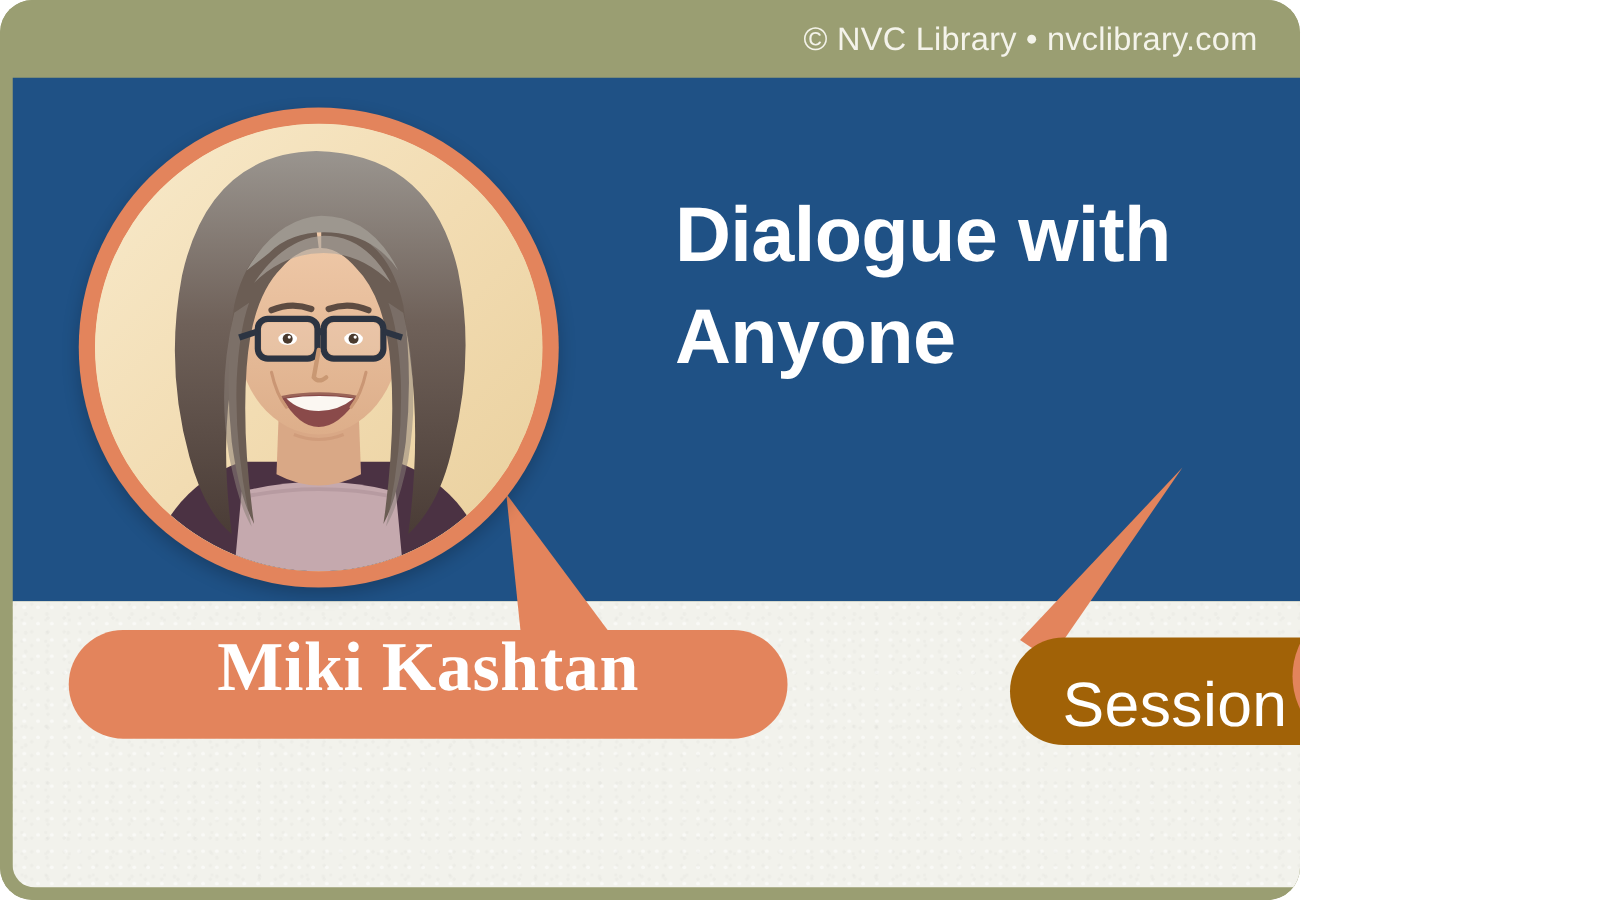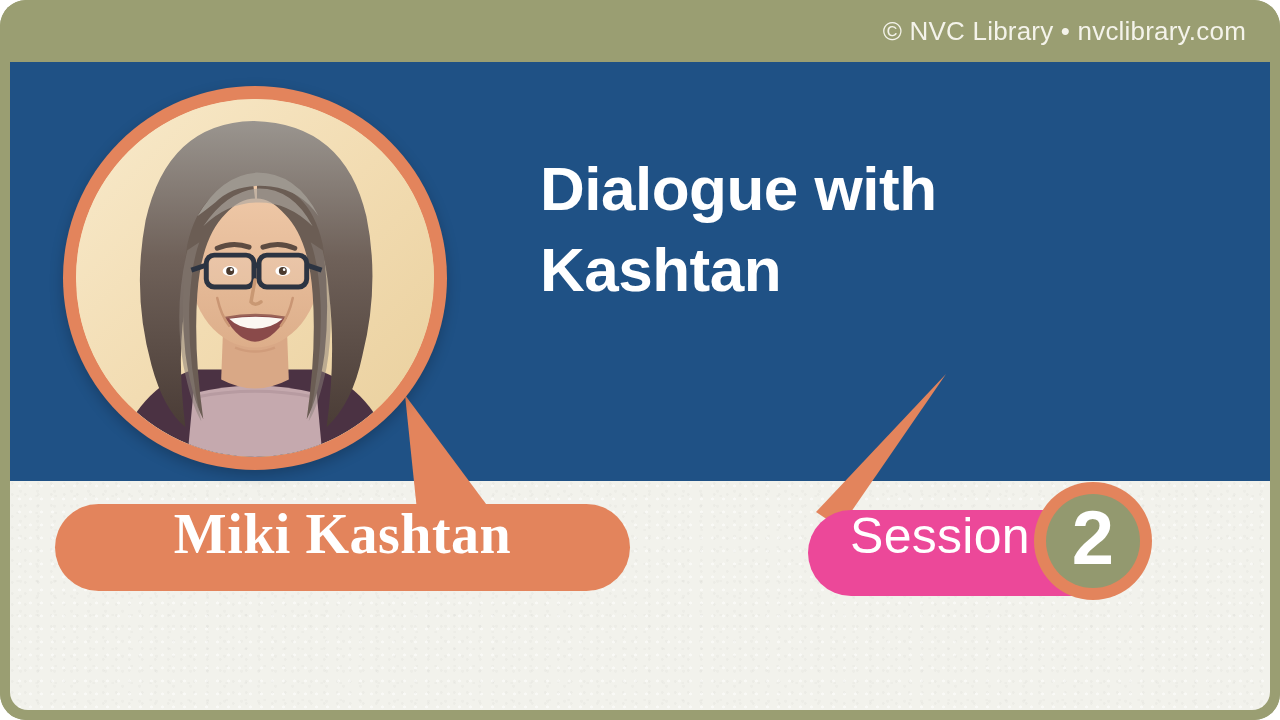--- a/index.html
+++ b/index.html
@@ -2,21 +2,21 @@
 <html><head>
 <meta charset="utf-8">
 <style>
   html, body {
     margin: 0;
     padding: 0;
     background: #ffffff;
   }
   #slide {
     position: relative;
-    width: 1280px;
+    width: 1040px;
     height: 720px;
     overflow: hidden;
     font-family: "Liberation Sans", sans-serif;
     background: #9A9E72;
     border-radius: 26px;
   }
 
   
   .frame {
     position: absolute;
@@ -142,23 +142,23 @@
   }
 
   
   .session-pill {
     position: absolute;
     left: 798px;
     top: 448px;
     width: 322px;
     height: 86px;
     border-radius: 43px;
-    background: #ec4899;
-    display: flex;
-    align-items: flex-start;
+    background: #a16207;
+    display: flex;
+    align-items: flex-end;
     z-index: 26;
   }
   .session-label {
     margin-left: 42px;
     font-size: 50px;
     font-weight: 400;
     color: #FFFFFF;
     letter-spacing: .3px;
     white-space: nowrap;
     transform: translateY(-3px);
@@ -301,21 +301,21 @@
             <path d="M218 200 Q214 218 206 228" stroke="#CA9674" stroke-width="2.5" fill="none" stroke-linecap="round"></path>
 
             <path d="M160 250 Q180 258 200 250" stroke="#CC9776" stroke-width="2.5" fill="none" opacity=".7"></path>
           </g>
         </svg>
       </div>
     </div>
 
     <div class="title">
       <span class="title-line">Dialogue with</span>
-      <span class="title-line">Kashtan</span>
+      <span class="title-line">Anyone</span>
     </div>
 
     <div class="name-pill">
       <span class="name-pill-label">Miki Kashtan</span>
     </div>
 
     <div class="session-pill">
       <span class="session-label">Session</span>
     </div>
     <div class="session-badge">

